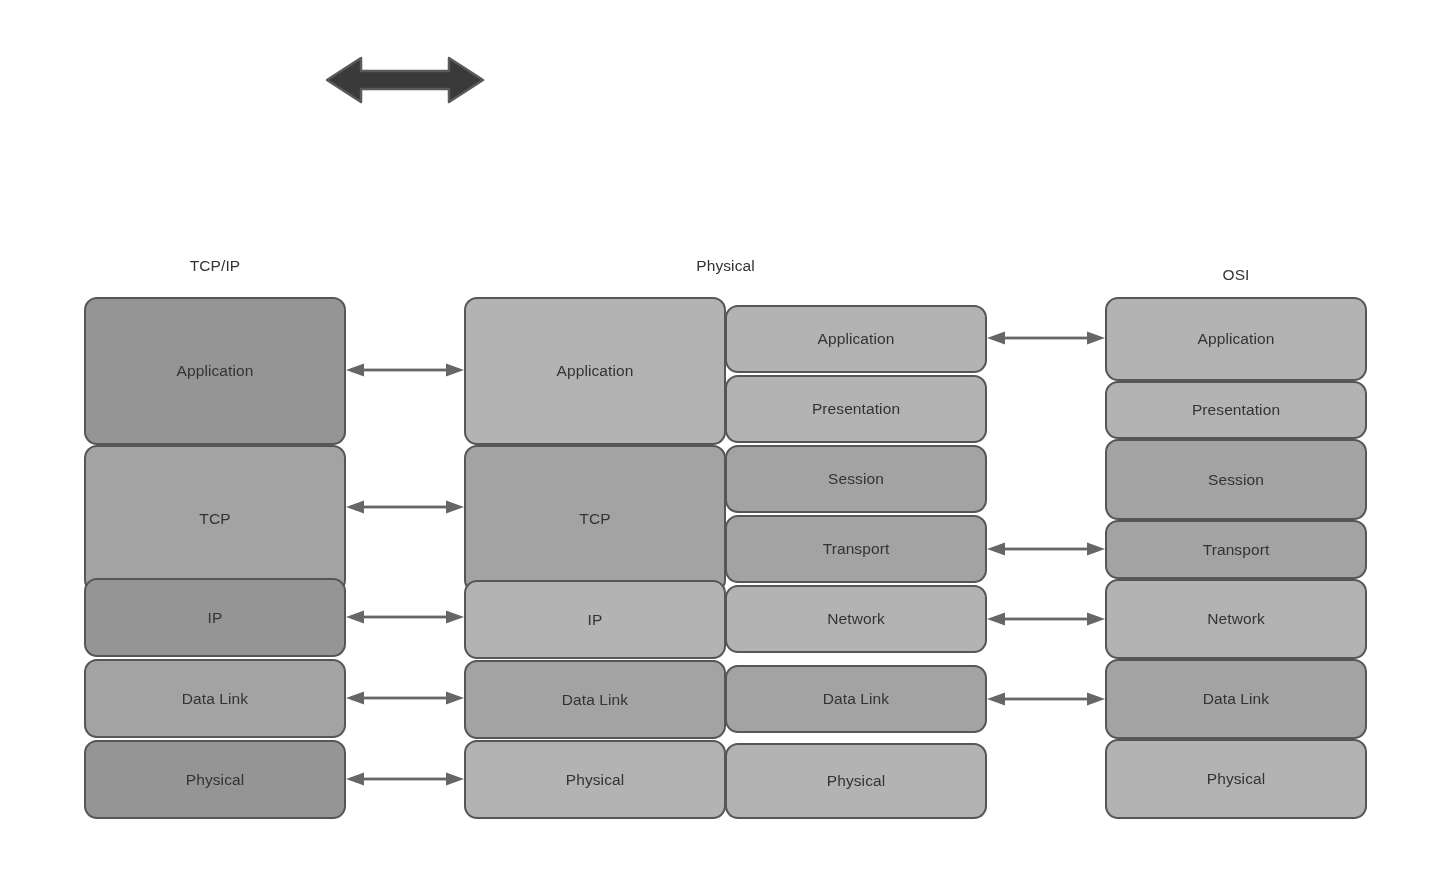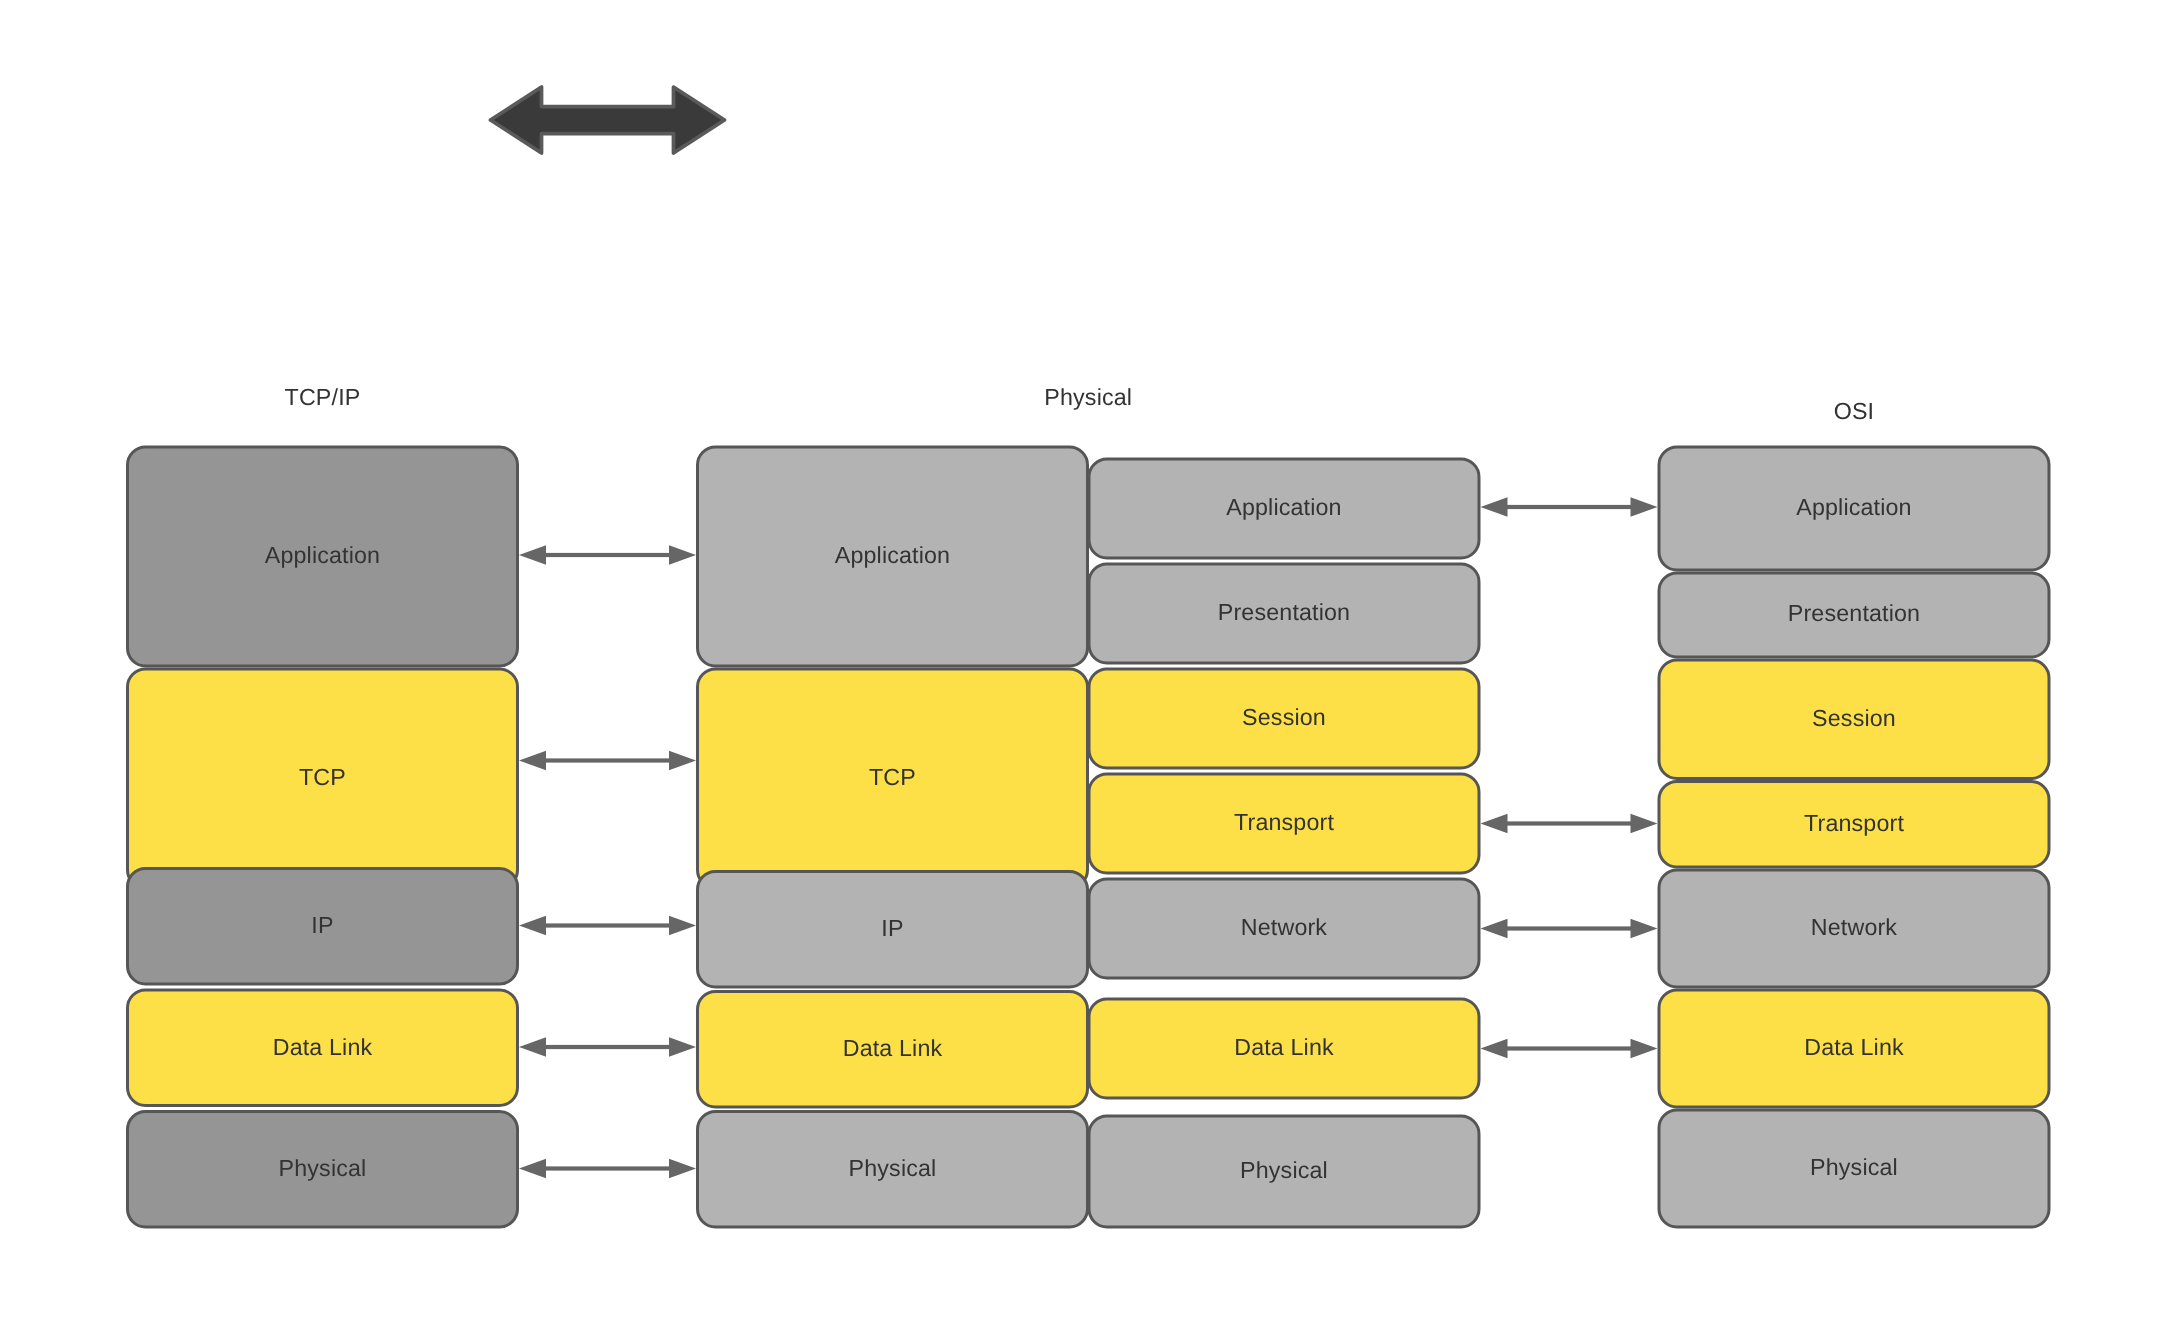--- a/index.html
+++ b/index.html
@@ -53,21 +53,21 @@
     align-items: center;
     justify-content: center;
     font-size: 15.5px;
     color: #333333;
     background: #ffffff;
     line-height: 1;
     letter-spacing: 0.1px;
   }
   .layer.dark  { background: #959595; }
   .layer.light { background: #b3b3b3; }
-  .layer.white { background: #fde047; }
+  .layer.white { background: #a3a3a3; }
 
   
   .conn {
     position: absolute;
     height: 22px;
   }
 
   svg { display: block; overflow: visible; }
 </style>
 </head>

